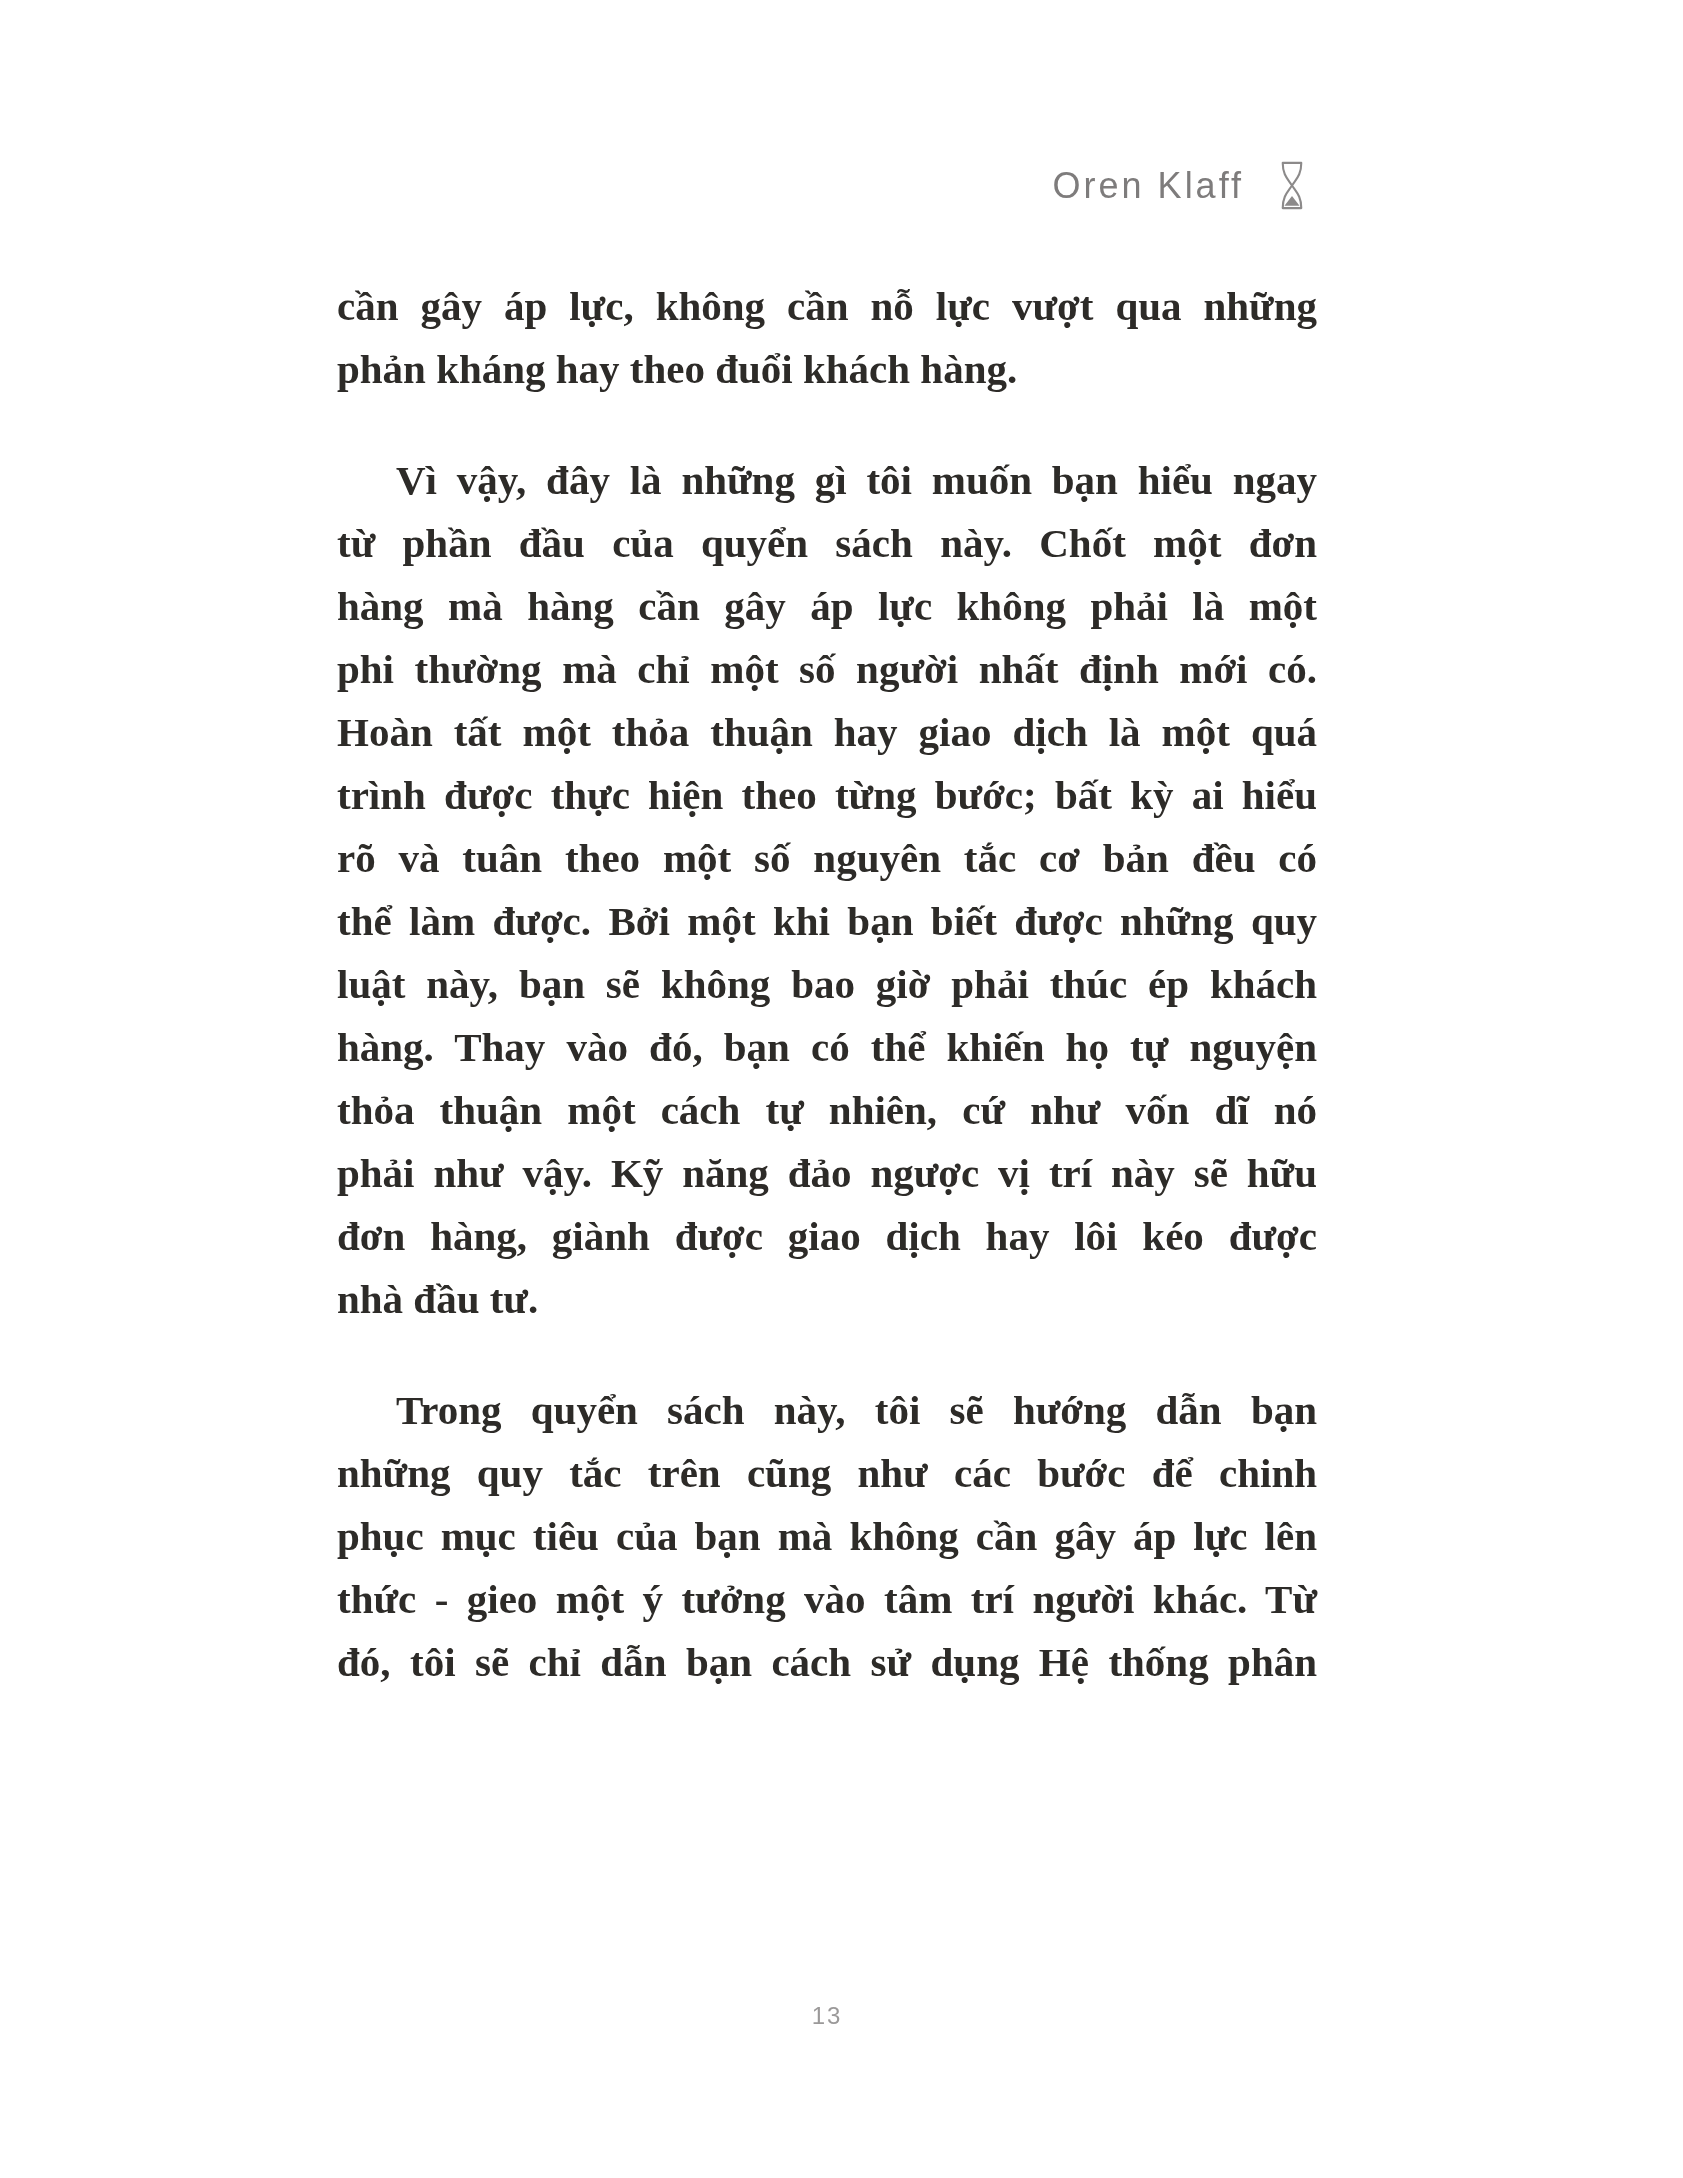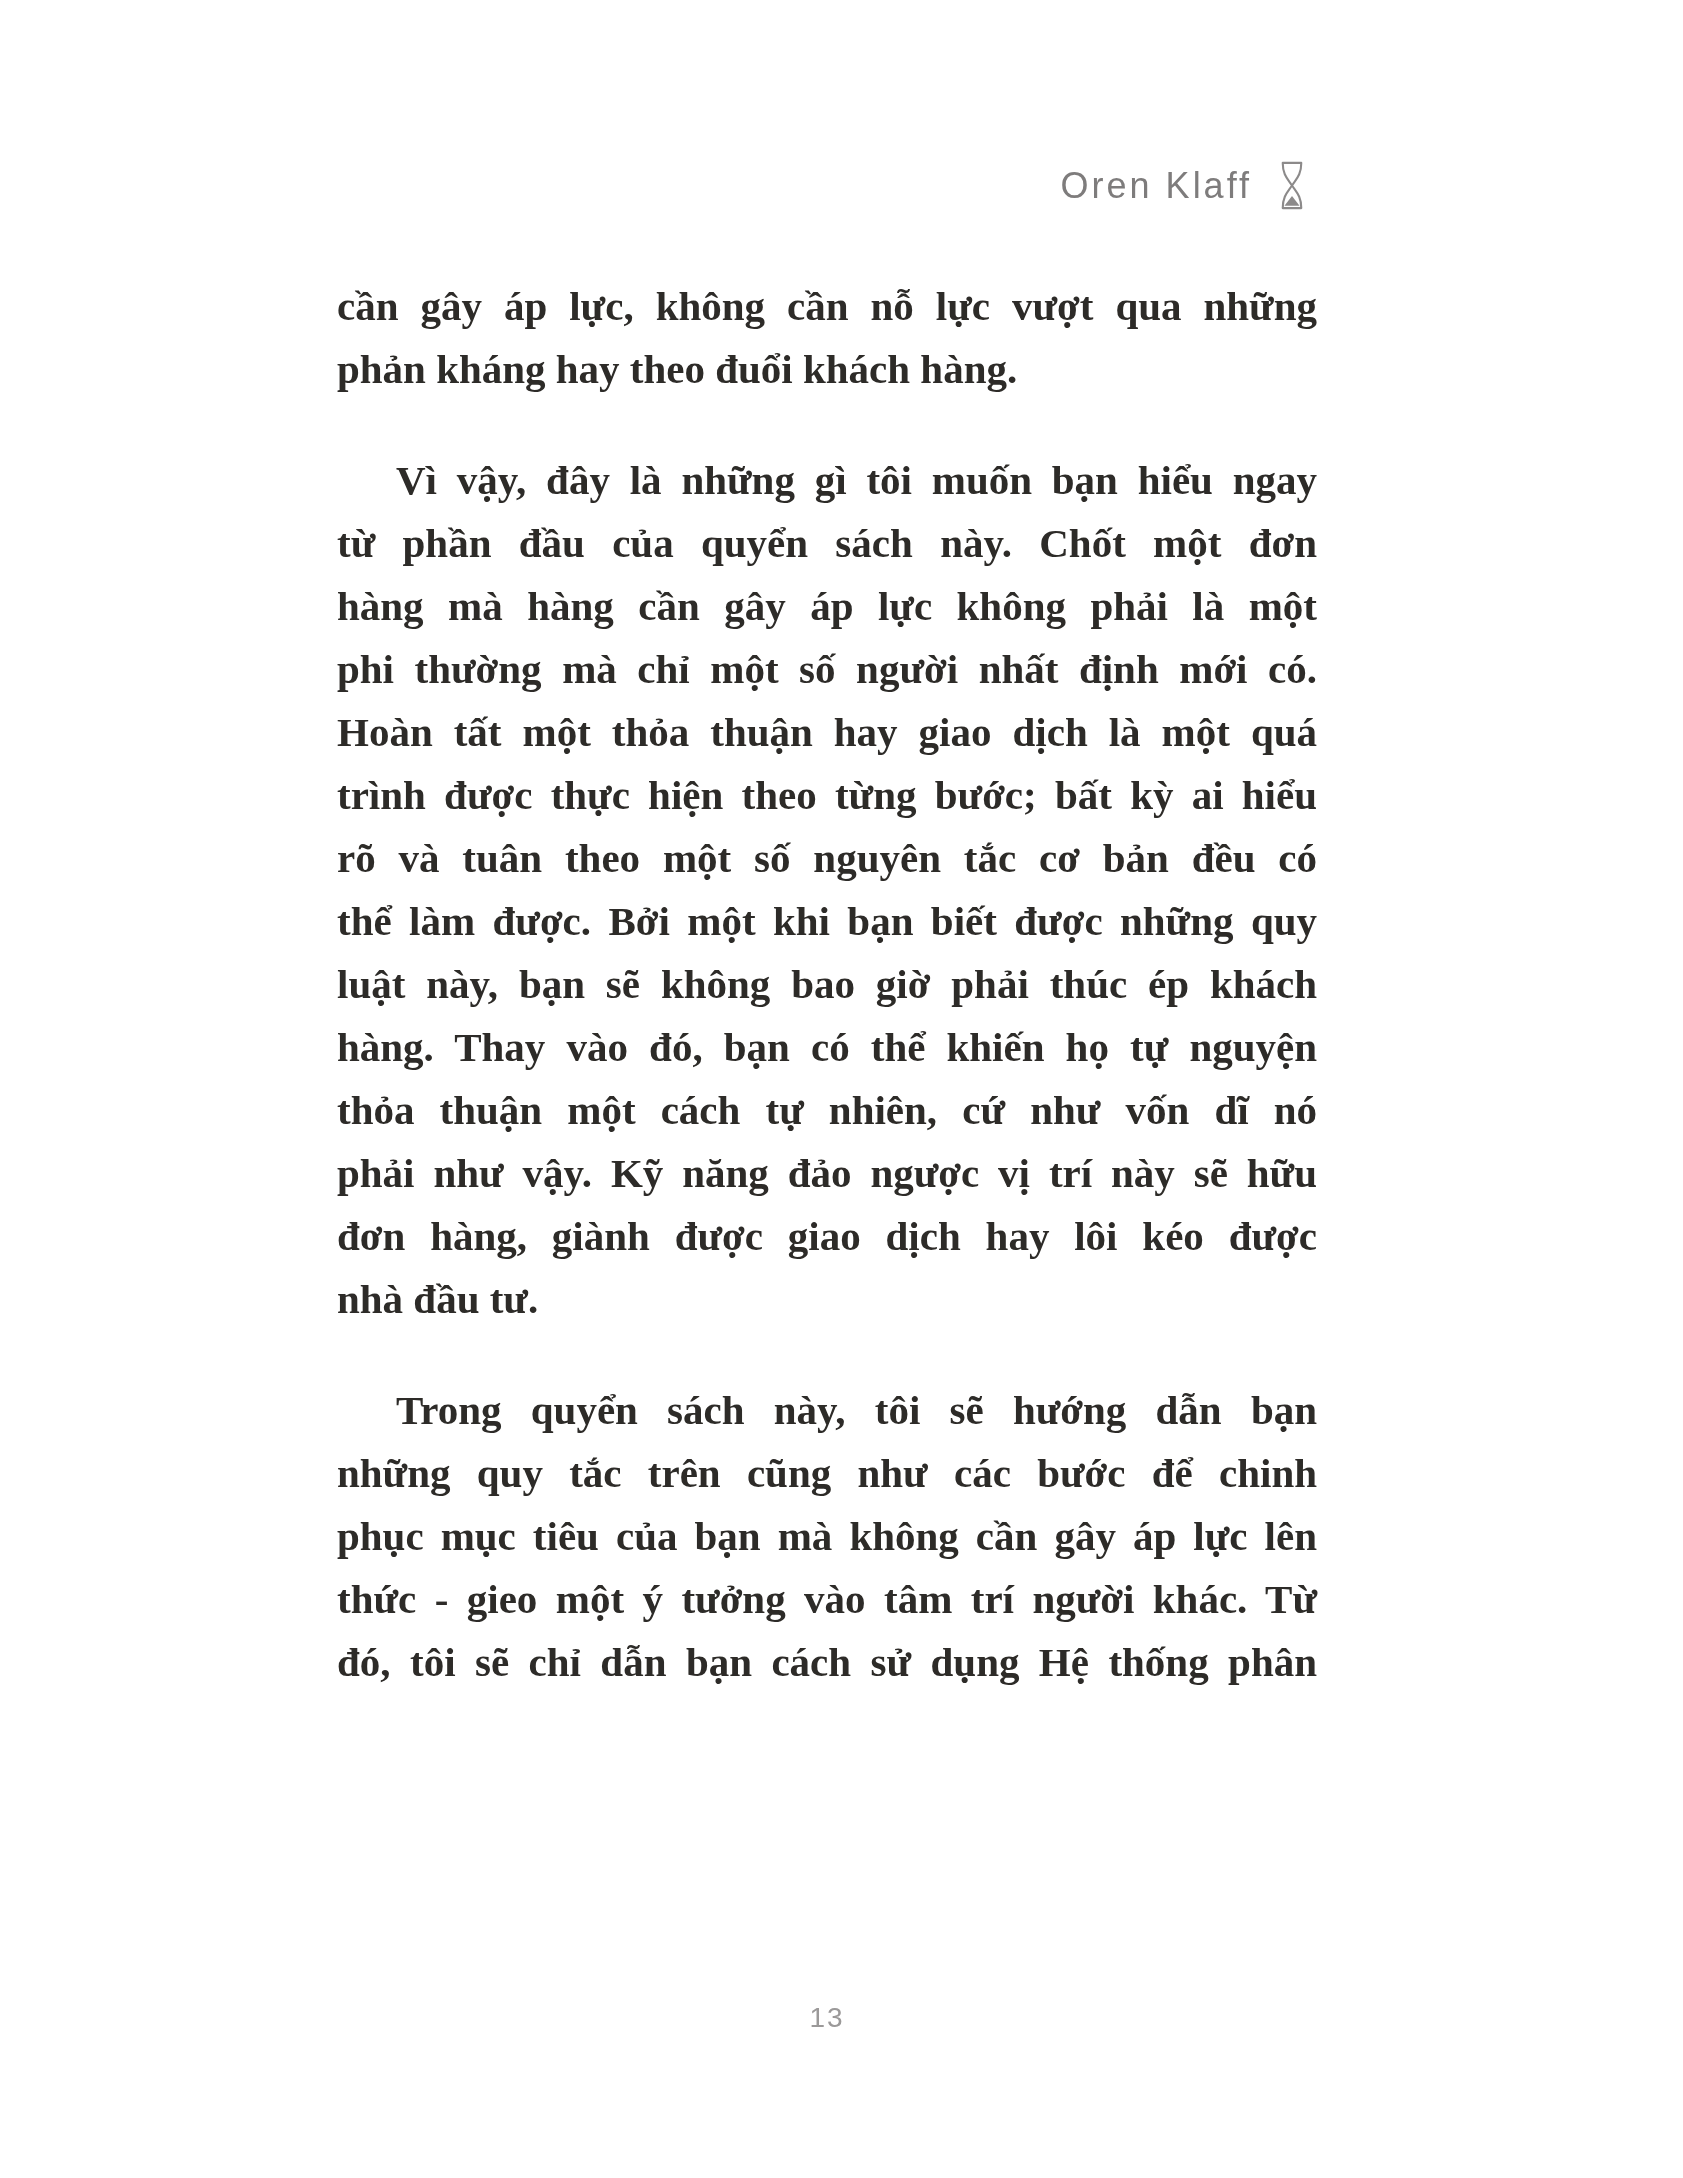--- a/index.html
+++ b/index.html
@@ -15,21 +15,21 @@
     overflow: hidden;
     font-family: "Liberation Serif", "DejaVu Serif", serif;
   }
   
   .running-header {
     position: absolute;
     top: 160px;
     right: 371px;
     display: flex;
     align-items: center;
-    gap: 20px;
+    gap: 28px;
   }
   .running-header .author {
     font-family: "Liberation Sans", "DejaVu Sans", sans-serif;
     font-size: 36px;
     font-weight: 300;
     letter-spacing: 3px;
     color: #7e7c7c;
     white-space: nowrap;
   }
   .hourglass-wrap {
@@ -59,21 +59,21 @@
   
   .page-footer {
     position: absolute;
     left: 337px;
     width: 980px;
     top: 2002px;
     text-align: center;
   }
   .page-footer .page-number {
     font-family: "Liberation Sans", "DejaVu Sans", sans-serif;
-    font-size: 28px;
+    font-size: 24px;
     font-weight: 300;
     letter-spacing: 2px;
     color: #9b9999;
   }
 </style>
 </head>
 <body>
 
 <div class="page">
 

